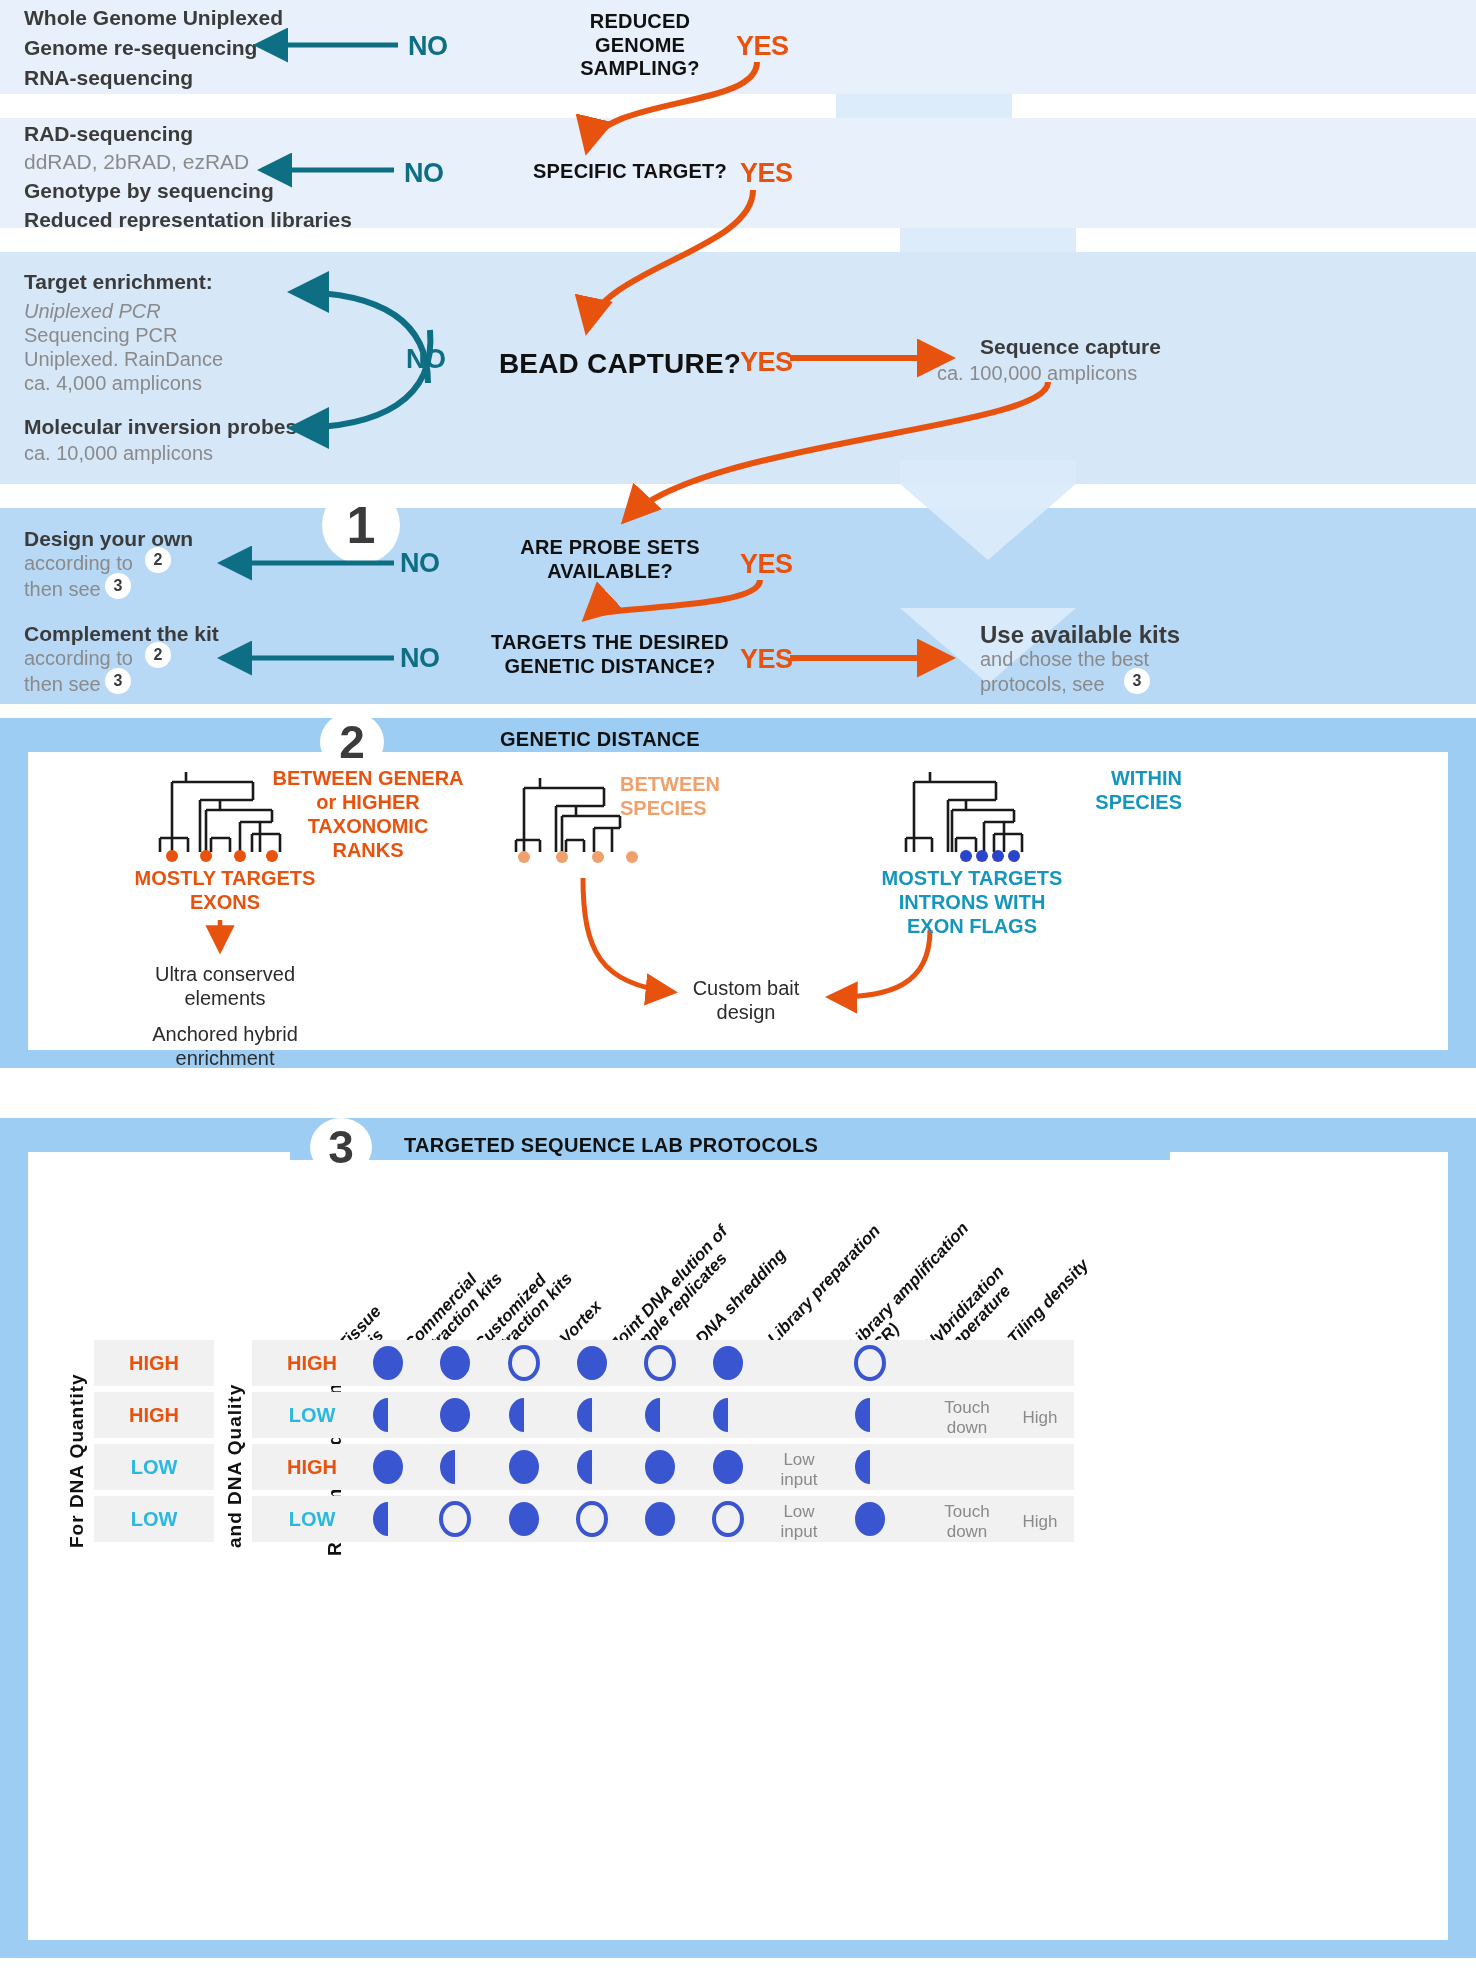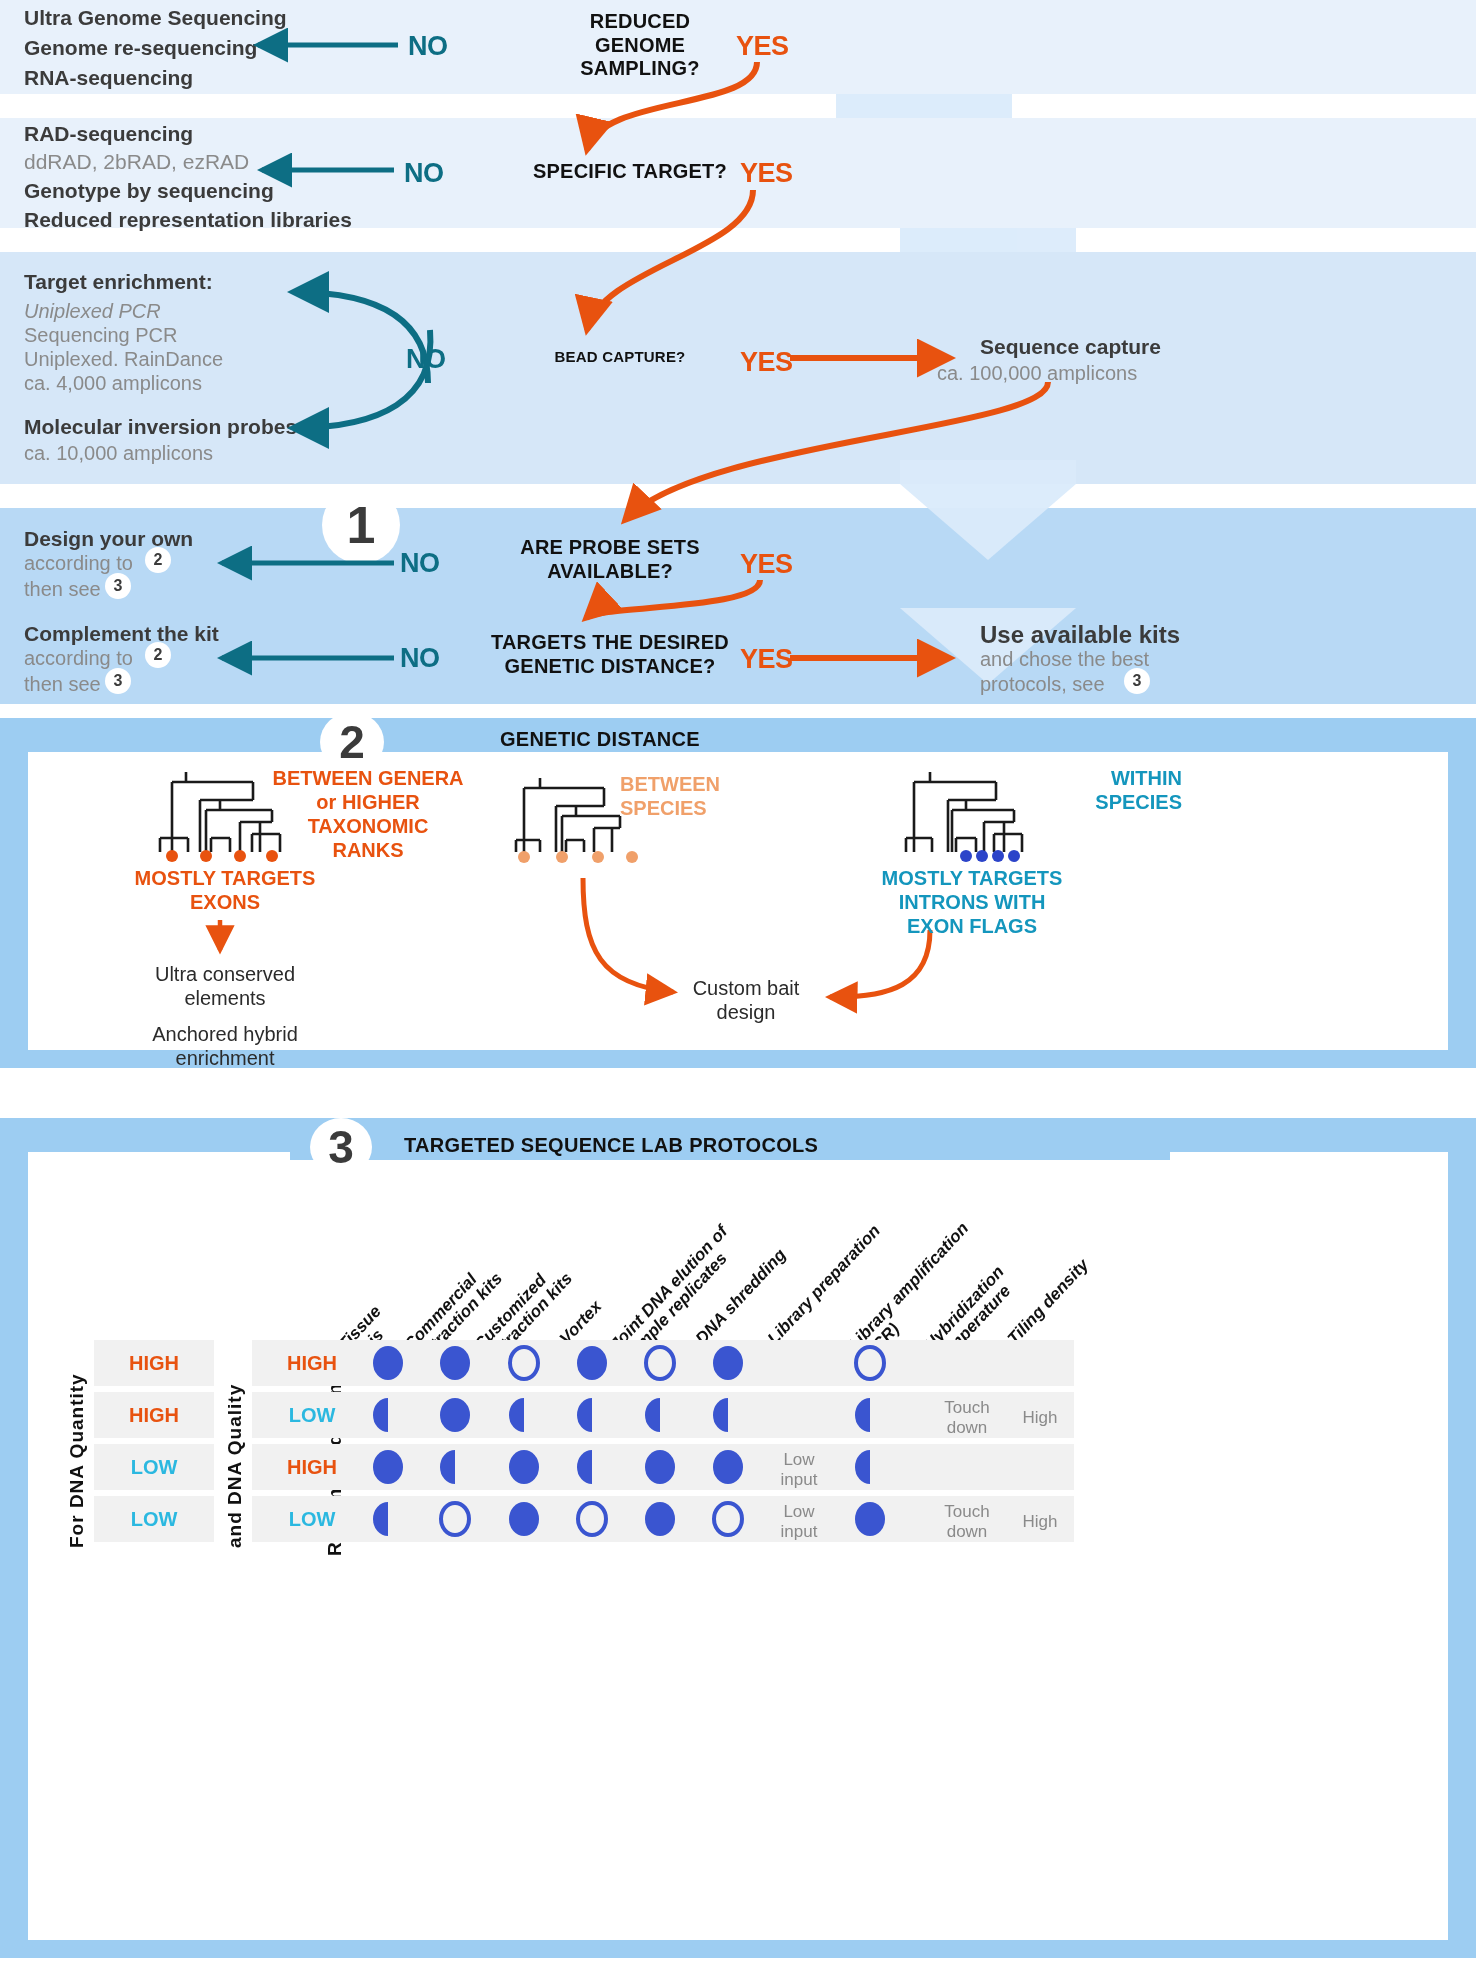--- a/index.html
+++ b/index.html
@@ -41,21 +41,21 @@
 <svg class="ov" viewBox="0 0 1476 1975">
   <g fill="#dbebfb" opacity="0.95">
     <rect x="836" y="94" width="176" height="24"></rect>
     <rect x="900" y="228" width="176" height="24"></rect>
     <polygon points="900,484 1076,484 988,560"></polygon>
     <rect x="900" y="460" width="176" height="24"></rect>
     <polygon points="900,608 1076,608 988,684"></polygon>
   </g>
 </svg>
 
-<div class="txt bold" style="left:24px;top:6px;font-size:21px;">Ultra Genome Sequencing</div>
+<div class="txt bold" style="left:24px;top:6px;font-size:21px;">Whole Genome Uniplexed</div>
 <div class="txt bold" style="left:24px;top:36px;font-size:21px;">Genome re-sequencing</div>
 <div class="txt bold" style="left:24px;top:66px;font-size:21px;">RNA-sequencing</div>
 <div class="txt no" style="left:408px;top:31px;">NO</div>
 <div class="txt q" style="left:520px;top:10px;width:240px;font-size:20px;line-height:1.18;white-space:pre-line;">REDUCED
 GENOME
 SAMPLING?</div>
 <div class="txt yes" style="left:736px;top:31px;">YES</div>
 
 <div class="txt bold" style="left:24px;top:122px;font-size:21px;">RAD-sequencing</div>
 <div class="txt grey" style="left:24px;top:150px;font-size:21px;">ddRAD, 2bRAD, ezRAD</div>
@@ -68,21 +68,21 @@
 <div class="txt bold" style="left:24px;top:270px;font-size:21px;">Target enrichment:</div>
 <div class="txt grey" style="left:24px;top:300px;font-size:20px;font-style:italic;">Uniplexed PCR</div>
 <div class="txt grey" style="left:24px;top:324px;font-size:20px;">Sequencing PCR</div>
 <div class="txt grey" style="left:24px;top:348px;font-size:20px;">Uniplexed. RainDance</div>
 <div class="txt grey" style="left:24px;top:372px;font-size:20px;">ca. 4,000 amplicons</div>
 
 <div class="txt bold" style="left:24px;top:415px;font-size:21px;">Molecular inversion probes</div>
 <div class="txt grey" style="left:24px;top:442px;font-size:20px;">ca. 10,000 amplicons</div>
 
 <div class="txt no" style="left:406px;top:344px;">NO</div>
-<div class="txt q" style="left:470px;top:348px;width:300px;font-size:15px;white-space:pre-line;">BEAD CAPTURE?</div>
+<div class="txt q" style="left:470px;top:348px;width:300px;font-size:28px;white-space:pre-line;">BEAD CAPTURE?</div>
 <div class="txt yes" style="left:740px;top:347px;">YES</div>
 <div class="txt bold" style="left:980px;top:335px;font-size:21px;">Sequence capture</div>
 <div class="txt grey" style="left:937px;top:362px;font-size:20px;">ca. 100,000 amplicons</div>
 
 <div class="bignum" style="left:322px;top:486px;width:78px;height:78px;">1</div>
 
 <div class="txt bold" style="left:24px;top:527px;font-size:21px;">Design your own</div>
 <div class="txt grey" style="left:24px;top:552px;font-size:20px;">according to</div>
 <div class="circnum" style="left:145px;top:547px;width:26px;height:26px;font-size:16px;">2</div>
 <div class="txt grey" style="left:24px;top:578px;font-size:20px;">then see</div>

